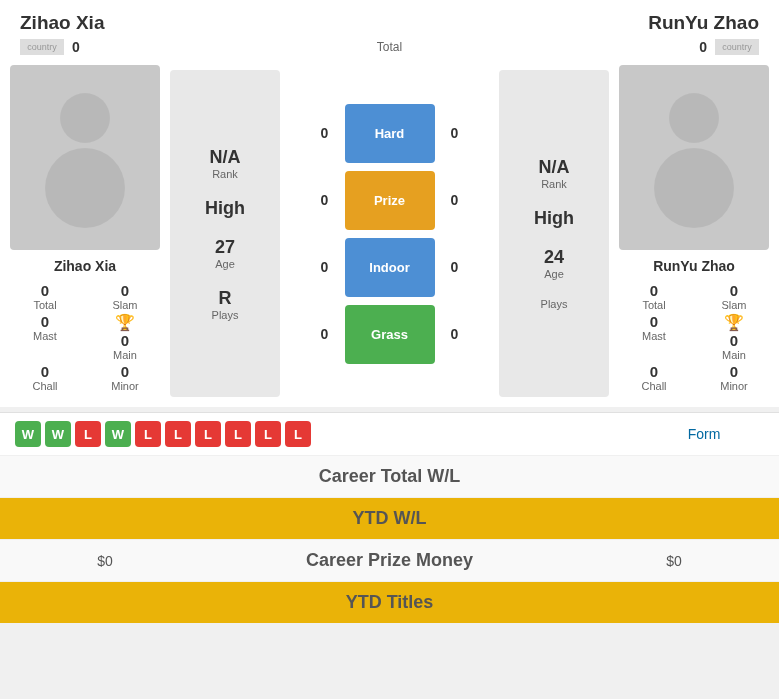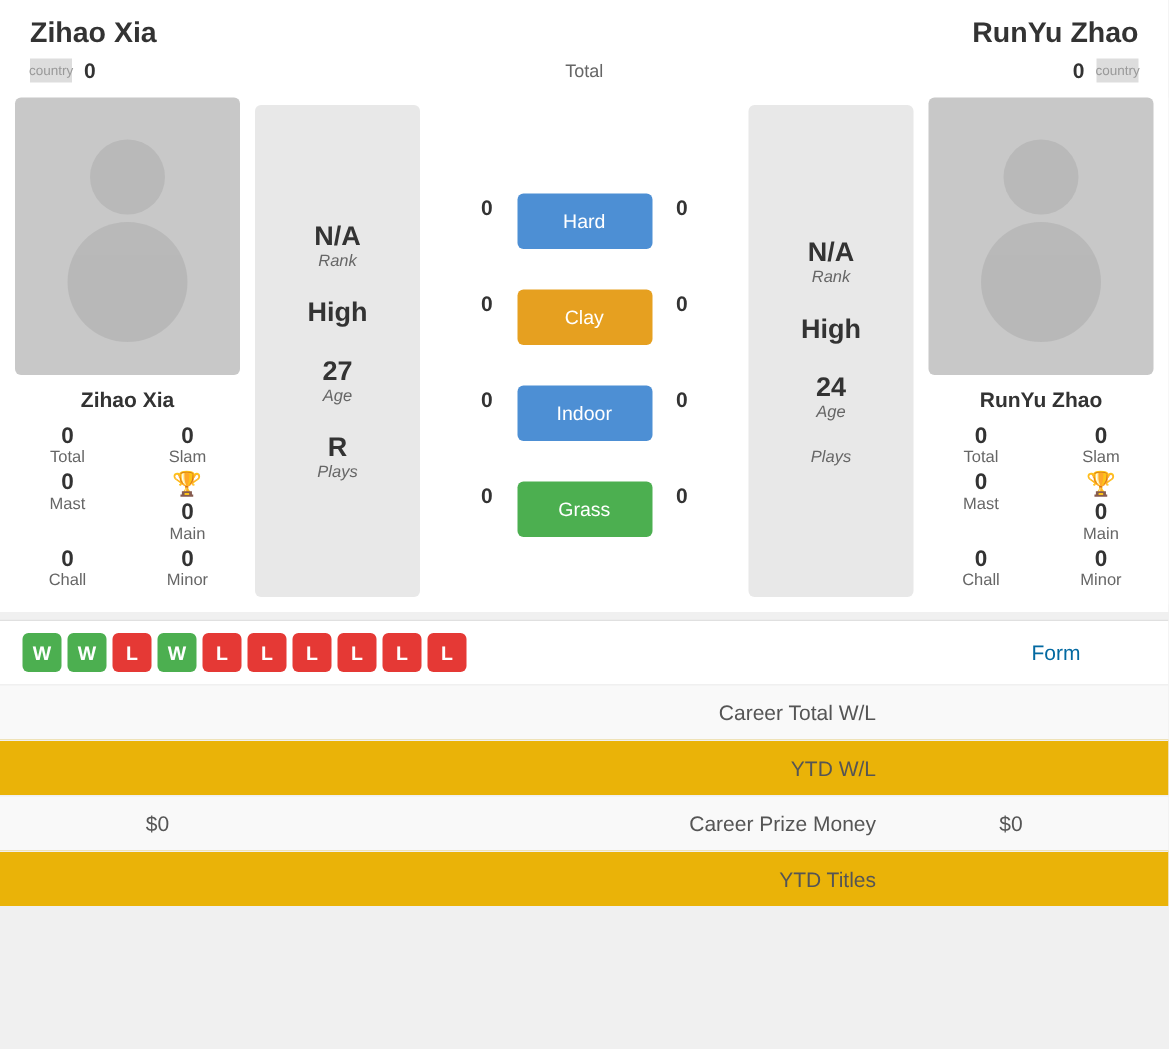--- a/index.html
+++ b/index.html
@@ -96,21 +96,20 @@
 
     .center-stat-value {
       font-size: 18px;
       font-weight: bold;
       color: #333;
     }
 
     .center-stat-label {
       font-size: 11px;
       color: #666;
-      font-style: italic;
     }
 
     
     .courts-section {
       display: flex;
       flex-direction: column;
       align-items: center;
       justify-content: center;
       flex: 1;
       padding: 10px 5px;
@@ -128,29 +127,28 @@
     .court-score {
       font-size: 14px;
       font-weight: bold;
       width: 20px;
       text-align: center;
       color: #333;
     }
 
     .court-btn {
       width: 90px;
-      padding: 11px 0;
+      padding: 22px 0;
       border: none;
       border-radius: 4px;
       color: #fff;
-      font-weight: normal;
+      font-weight: bold;
       font-size: 13px;
       cursor: pointer;
       text-align: center;
-      margin-top: 19px;
     }
 
     .court-hard { background: #4d8fd4; }
     .court-clay { background: #e6a020; }
     .court-indoor { background: #4d8fd4; }
     .court-grass { background: #4caf50; }
 
     .left-col {
       width: 170px;
       display: flex;
@@ -213,21 +211,21 @@
     .flag-total-right {
       display: flex;
       align-items: center;
       gap: 8px;
       width: 220px;
       margin-left: auto;
       justify-content: flex-end;
     }
 
     .flag-box {
-      width: 28px;
+      width: 44px;
       height: 16px;
       background: #ddd;
       font-size: 9px;
       color: #999;
       display: flex;
       align-items: center;
       justify-content: center;
     }
 
     .score-num {
@@ -304,24 +302,24 @@
       padding: 10px 15px;
       border-top: 1px solid #f0f0f0;
     }
 
     .stats-row.alt {
       background: #f9f9f9;
     }
 
     .stats-row-label {
       flex: 1;
-      text-align: right;
-      font-size: 14px;
+      text-align: center;
+      font-size: 18px;
       color: #555;
-      font-weight: 400;
+      font-weight: 700;
     }
 
     .stats-row-left {
       width: 180px;
       text-align: center;
       font-size: 14px;
       color: #555;
     }
 
     .stats-row-right {
@@ -420,21 +418,21 @@
       </div>
 
       <div class="courts-section">
         <div class="court-row">
           <span class="court-score">0</span>
           <button class="court-btn court-hard">Hard</button>
           <span class="court-score">0</span>
         </div>
         <div class="court-row">
           <span class="court-score">0</span>
-          <button class="court-btn court-clay">Clay</button>
+          <button class="court-btn court-clay">Prize</button>
           <span class="court-score">0</span>
         </div>
         <div class="court-row">
           <span class="court-score">0</span>
           <button class="court-btn court-indoor">Indoor</button>
           <span class="court-score">0</span>
         </div>
         <div class="court-row">
           <span class="court-score">0</span>
           <button class="court-btn court-grass">Grass</button>

